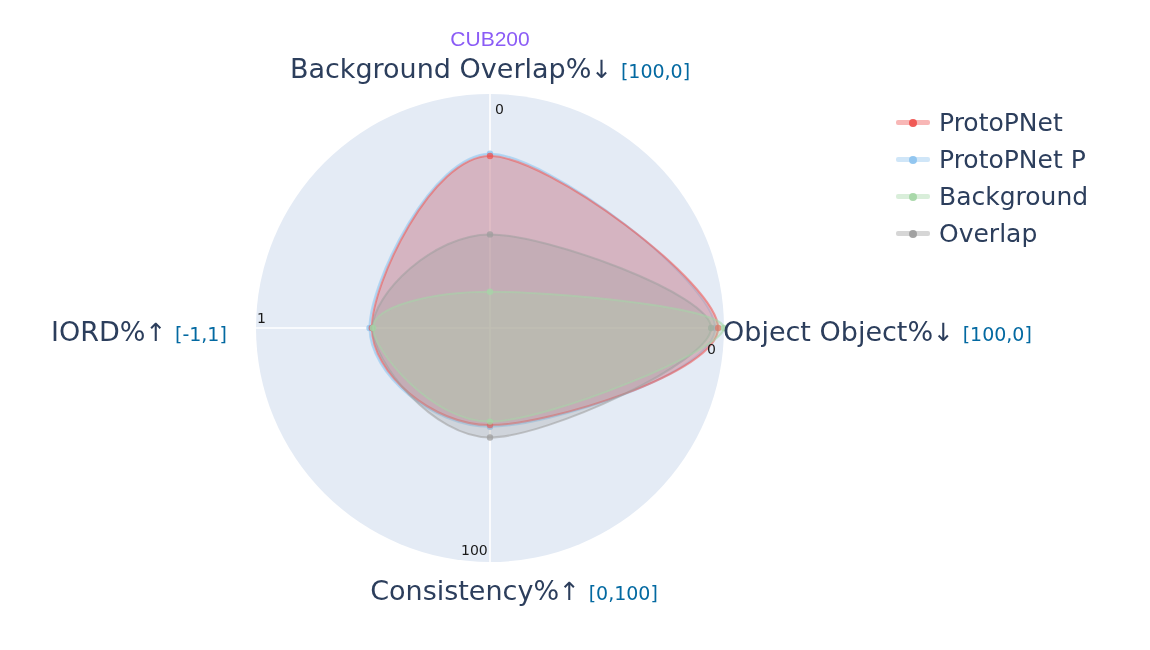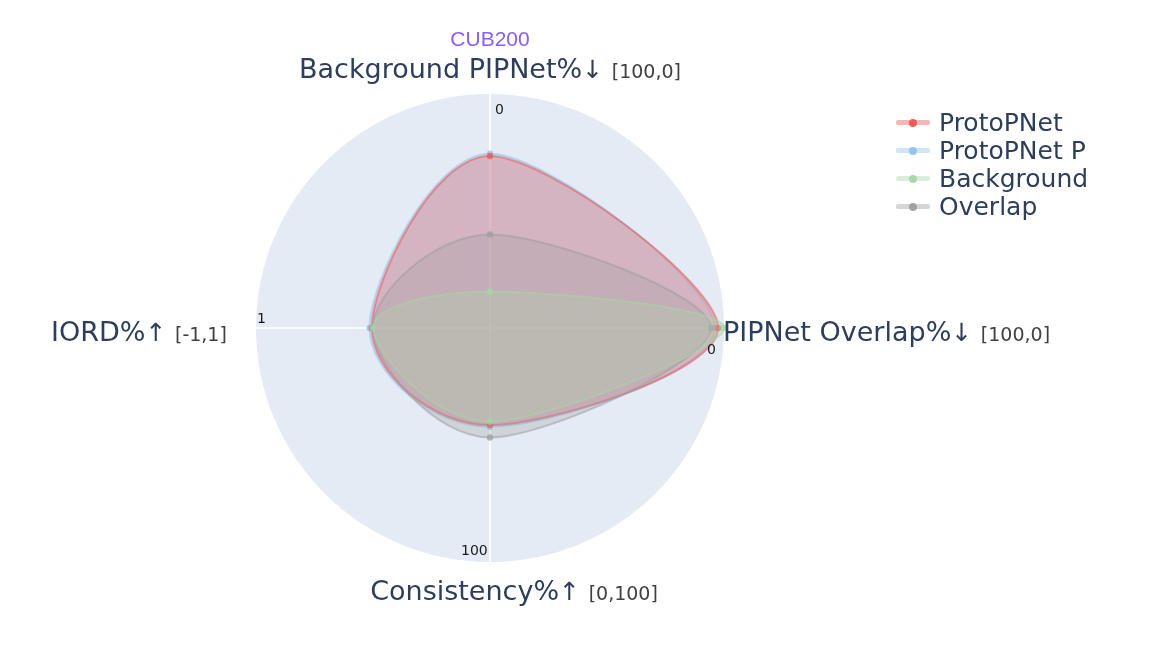--- a/index.html
+++ b/index.html
@@ -27,21 +27,21 @@
     position: absolute;
     color: #2c3e5c;
     font-family: "DejaVu Sans", sans-serif;
     font-size: 27px;
     font-weight: 400;
     white-space: nowrap;
     line-height: 1.05;
   }
   .axis-title .rng {
     font-size: 19px;
-    color: #404040;
+    color: #0369a1;
     vertical-align: baseline;
   }
   .arrow { font-size: 25px; }
 
   #chart-title {
     position: absolute;
     left: 0;
     top: 27px;
     width: 980px;
     text-align: center;
@@ -87,21 +87,21 @@
   #tick-left   { left: 257px; top: 310px; }
   #tick-bottom { left: 461px; top: 542px; }
 
   
   #legend {
     position: absolute;
     left: 896px;
     top: 108px;
     display: flex;
     flex-direction: column;
-    gap: 0;
+    gap: 9px;
   }
   .legend-row {
     display: flex;
     align-items: center;
     height: 28px;
   }
   .legend-marker {
     position: relative;
     width: 34px;
     height: 14px;
@@ -173,25 +173,25 @@
           <circle cx="724.00" cy="328.00" r="3.2" fill="#a5d6a7" fill-opacity="0.75" stroke="none"></circle>
           <circle cx="490.00" cy="421.60" r="3.2" fill="#a5d6a7" fill-opacity="0.75" stroke="none"></circle>
           <circle cx="373.00" cy="328.00" r="3.2" fill="#a5d6a7" fill-opacity="0.75" stroke="none"></circle>
         </g>
       </g>
   </svg>
 
   <div id="chart-title">CUB200</div>
 
   <div class="axis-title" id="label-background">
-    <span>Background PIPNet%</span><span class="arrow">↓</span>&nbsp;<span class="rng">[100,0]</span>
+    <span>Background Overlap%</span><span class="arrow">↓</span>&nbsp;<span class="rng">[100,0]</span>
   </div>
 
   <div class="axis-title" id="label-object">
-    <span>PIPNet Overlap%</span><span class="arrow">↓</span>&nbsp;<span class="rng">[100,0]</span>
+    <span>Object Object%</span><span class="arrow">↓</span>&nbsp;<span class="rng">[100,0]</span>
   </div>
 
   <div class="axis-title" id="label-consistency">
     <span>Consistency%</span><span class="arrow">↑</span>&nbsp;<span class="rng">[0,100]</span>
   </div>
 
   <div class="axis-title" id="label-iord">
     <span>IORD%</span><span class="arrow">↑</span>&nbsp;<span class="rng">[-1,1]</span>
   </div>
 

